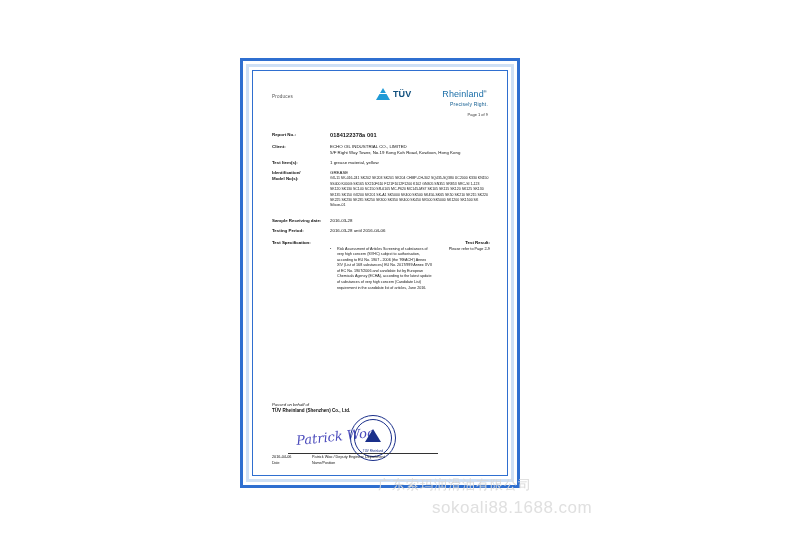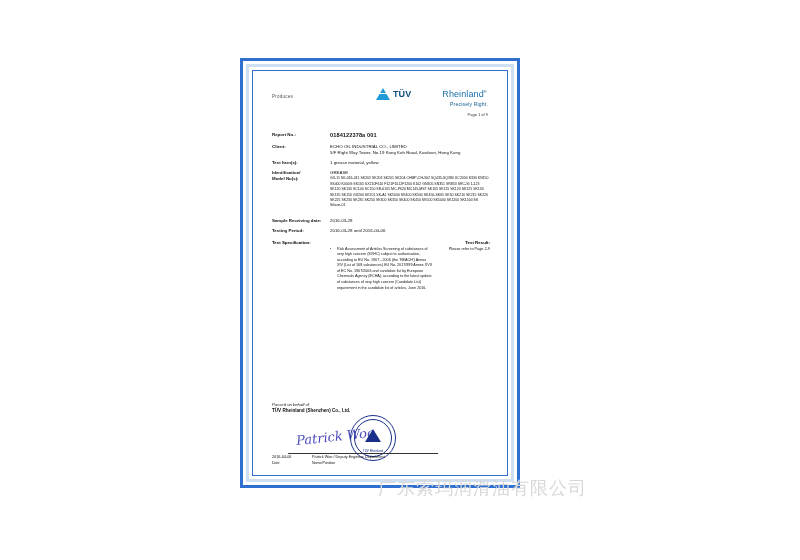--- a/index.html
+++ b/index.html
@@ -293,21 +293,21 @@
     color: #111;
   }
   .sig-roles .r1 { width: 40px; flex: 0 0 40px; }
   .sig-roles .r2 { flex: 1; }
 
   
   .wm-cn {
     position: absolute;
     left: 378px;
     top: 476px;
-    font-size: 18px;
+    font-size: 13px;
     color: #d8d8d8;
     font-family: "DejaVu Sans", sans-serif;
     letter-spacing: 1px;
     white-space: nowrap;
   }
   .wm-url {
     position: absolute;
     left: 432px;
     top: 498px;
     font-size: 17px;
@@ -422,14 +422,15 @@
               </div>
             </div>
           </div>
 
         </div>
       </div>
     </div>
   </div>
 
   <div class="wm-cn">广东索玛润滑油有限公司</div>
+  <div class="wm-url">sokoali88.1688.com</div>
 
 </div>
 
 </body></html>

